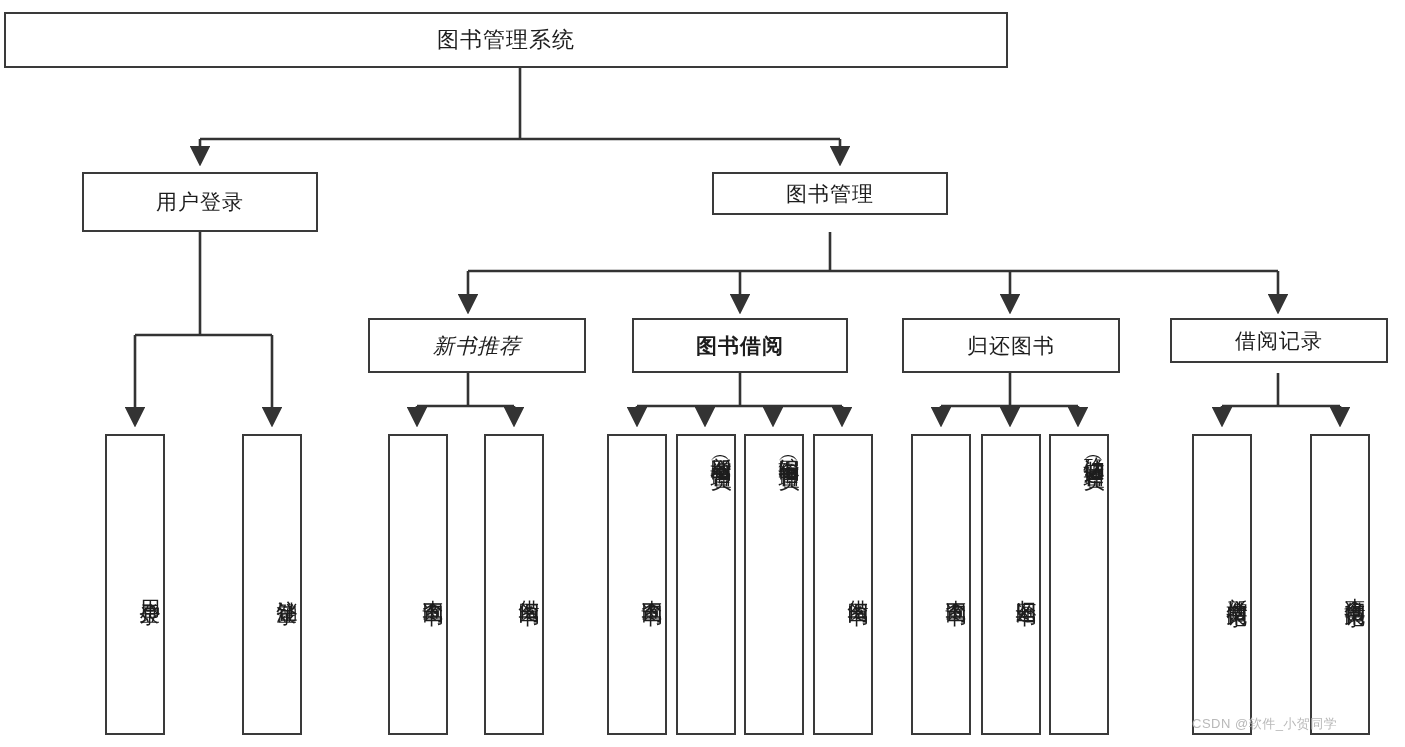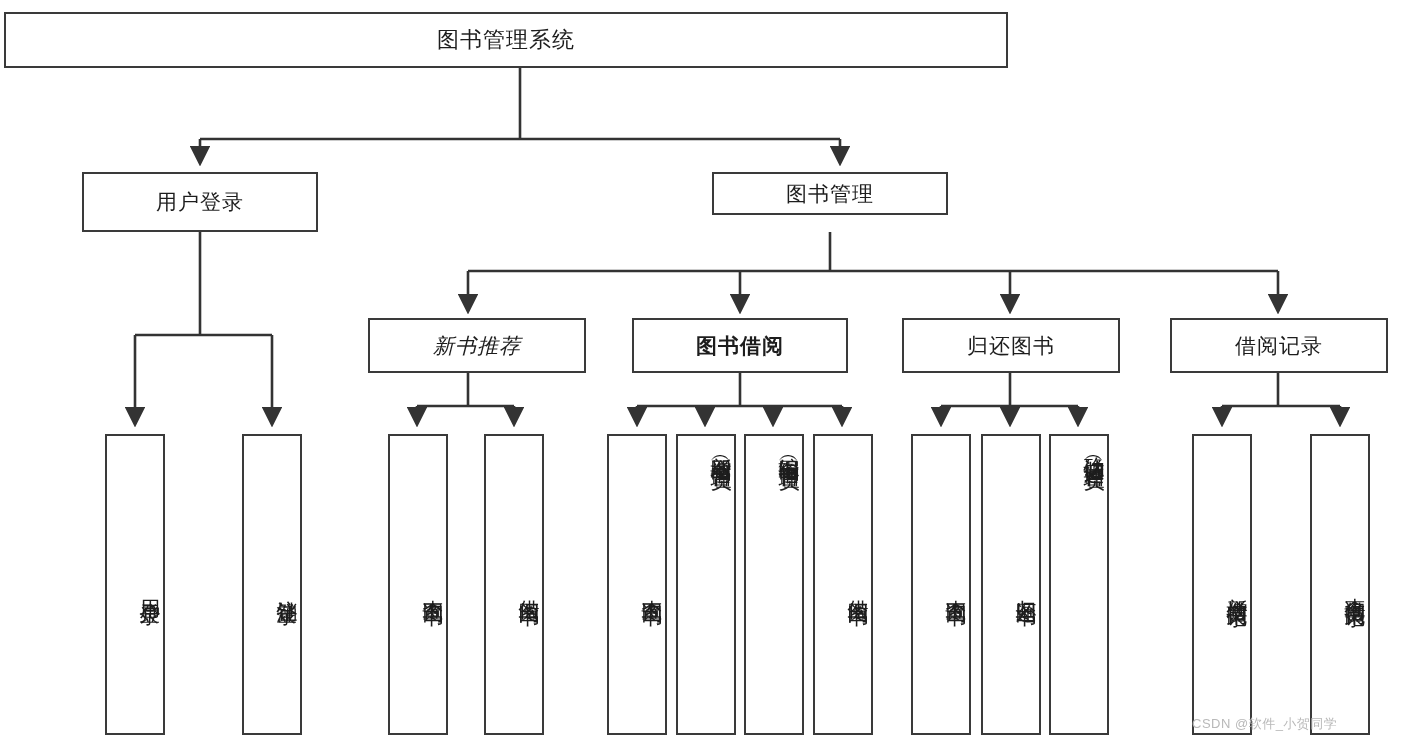--- a/index.html
+++ b/index.html
@@ -115,21 +115,21 @@
   </svg>
 
   <div class="node node-h root" style="left:4px;top:12px;width:1004px;height:56px;">图书管理系统</div>
 
   <div class="node node-h" style="left:82px;top:172px;width:236px;height:60px;">用户登录</div>
   <div class="node node-h" style="left:712px;top:172px;width:236px;height:43px;">图书管理</div>
 
   <div class="node node-h" style="left:368px;top:318px;width:218px;height:55px;font-style:italic;">新书推荐</div>
   <div class="node node-h" style="left:632px;top:318px;width:216px;height:55px;font-weight:bold;">图书借阅</div>
   <div class="node node-h" style="left:902px;top:318px;width:218px;height:55px;">归还图书</div>
-  <div class="node node-h" style="left:1170px;top:318px;width:218px;height:55px;">借阅记录</div>
+  <div class="node node-h" style="left:1170px;top:318px;width:218px;height:45px;">借阅记录</div>
 
   <div class="node node-v center-v" style="left:105px;top:434px;width:60px;height:301px;">用户登录</div>
   <div class="node node-v center-v" style="left:242px;top:434px;width:60px;height:301px;">注销登录</div>
 
   <div class="node node-v center-v" style="left:388px;top:434px;width:60px;height:301px;">查询图书</div>
   <div class="node node-v center-v" style="left:484px;top:434px;width:60px;height:301px;">借阅图书</div>
 
   <div class="node node-v center-v" style="left:607px;top:434px;width:60px;height:301px;">查询图书</div>
   <div class="node node-v" style="left:676px;top:434px;width:60px;height:301px;">新增图书（管理员）</div>
   <div class="node node-v" style="left:744px;top:434px;width:60px;height:301px;">编辑图书（管理员）</div>

